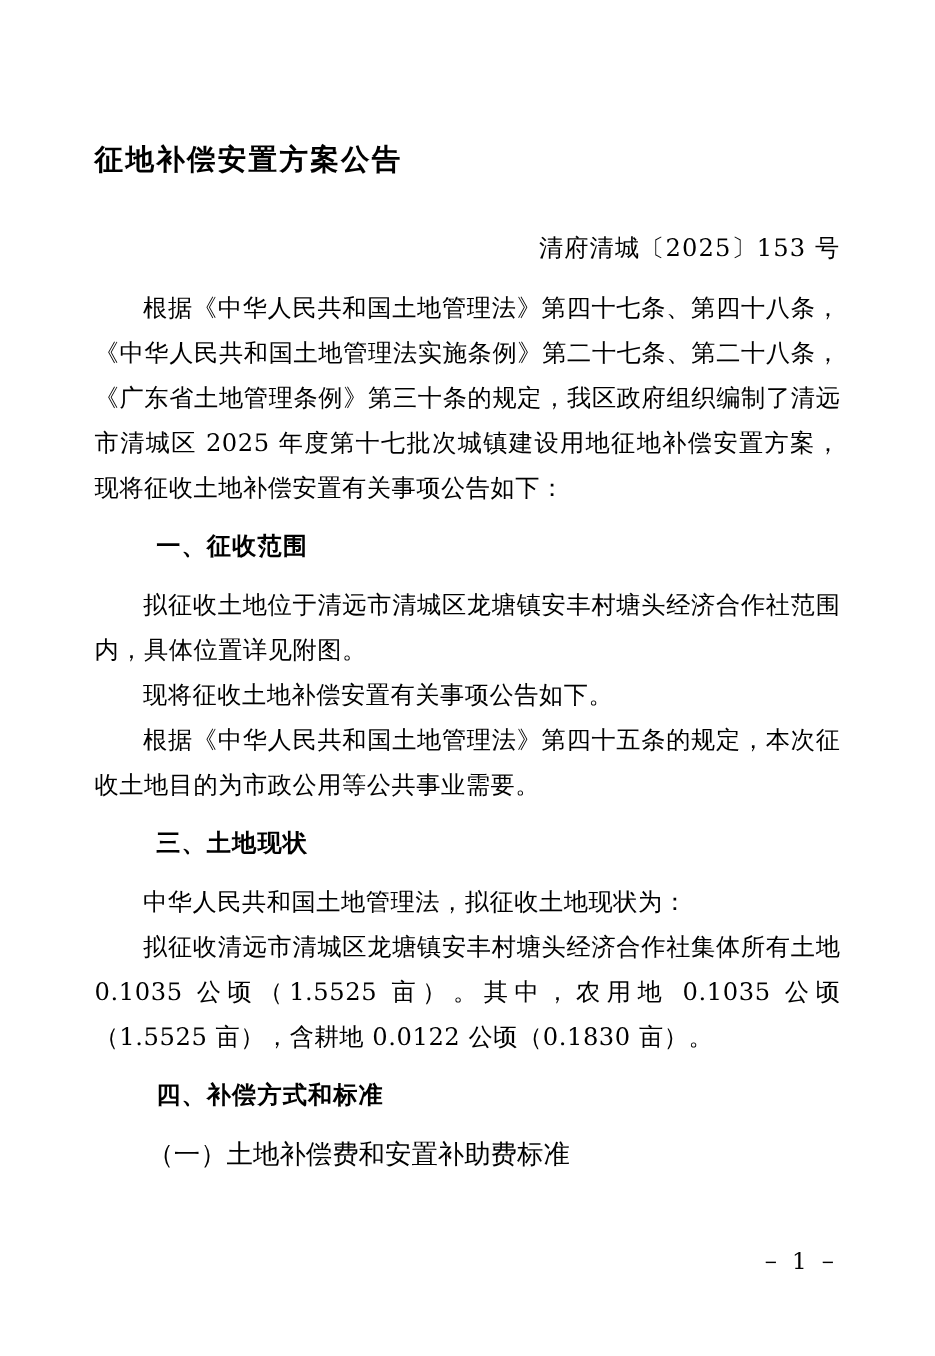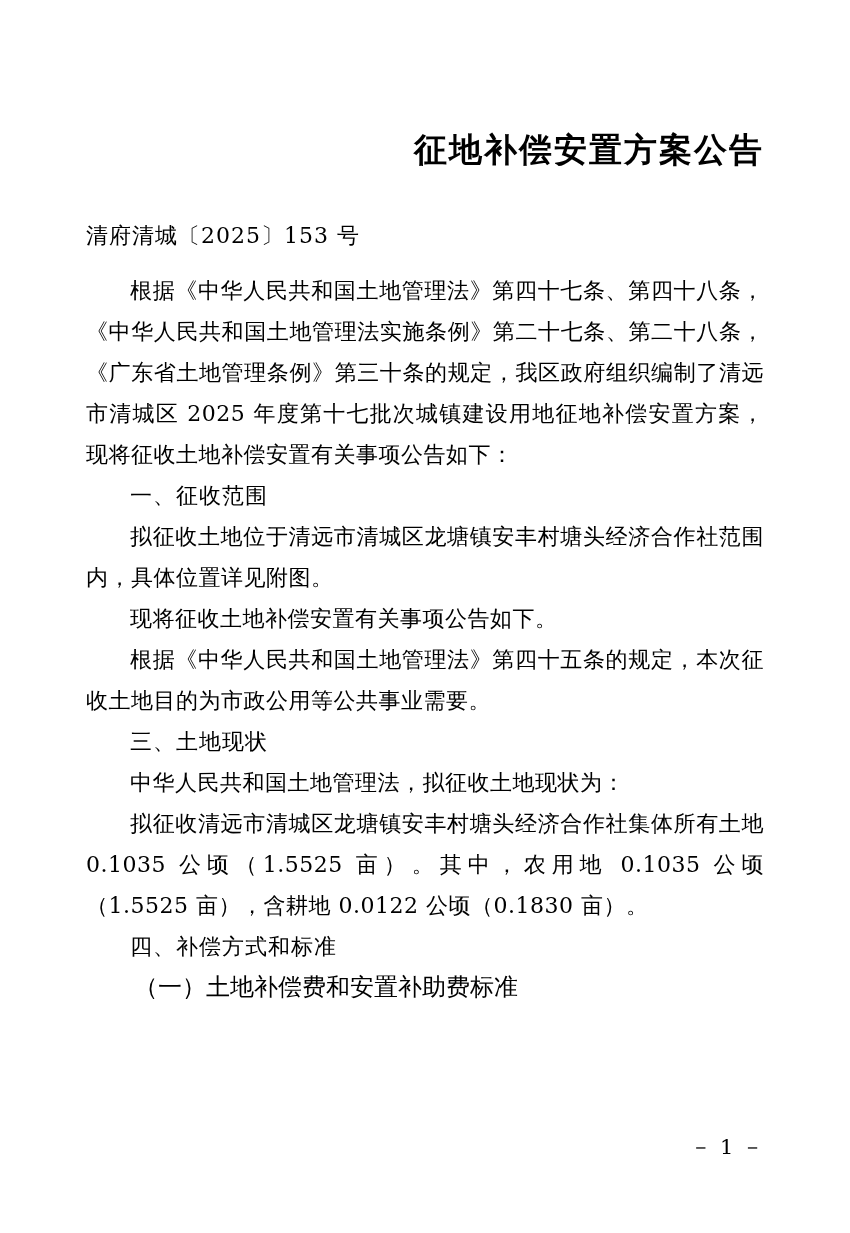--- a/index.html
+++ b/index.html
@@ -18,53 +18,53 @@
   .page {
     position: relative;
     width: 850px;
     height: 1233px;
     box-sizing: border-box;
     padding: 0 86px;
   }
   .doc-title {
     margin: 0;
     padding-top: 128px;
-    text-align: right;
-    font-size: 33px;
+    text-align: left;
+    font-size: 26px;
     font-weight: bold;
     letter-spacing: 2px;
     font-family: "DejaVu Serif", "Liberation Serif", serif;
   }
   .doc-number {
-    text-align: left;
+    text-align: right;
     font-size: 22px;
     margin-top: 48px;
     letter-spacing: 1px;
   }
   .body-text {
     font-size: 22px;
     line-height: 41px;
     text-align: justify;
     text-justify: inter-ideograph;
     margin: 0;
     letter-spacing: 0.5px;
   }
   .first-block {
     margin-top: 40px;
   }
   .indent2 {
     text-indent: 2em;
     margin-top: 19px;
   }
   .heading {
-    font-weight: normal;
+    font-weight: bold;
     text-indent: 2em;
     font-size: 22px;
     line-height: 41px;
-    margin: 0;
+    margin: 12px;
     letter-spacing: 1px;
   }
   .para {
     text-indent: 2em;
   }
   .subheading {
     text-indent: 2em;
     font-size: 24px;
     line-height: 41px;
     margin: 0;

